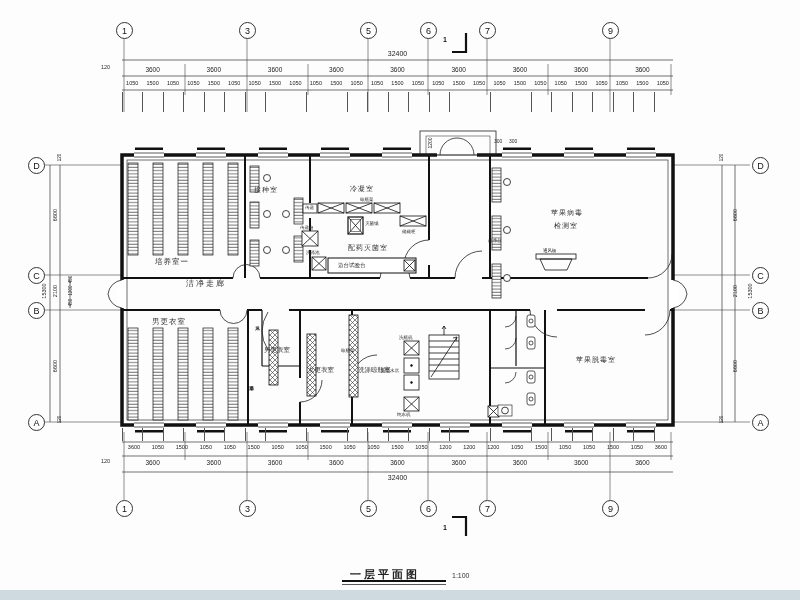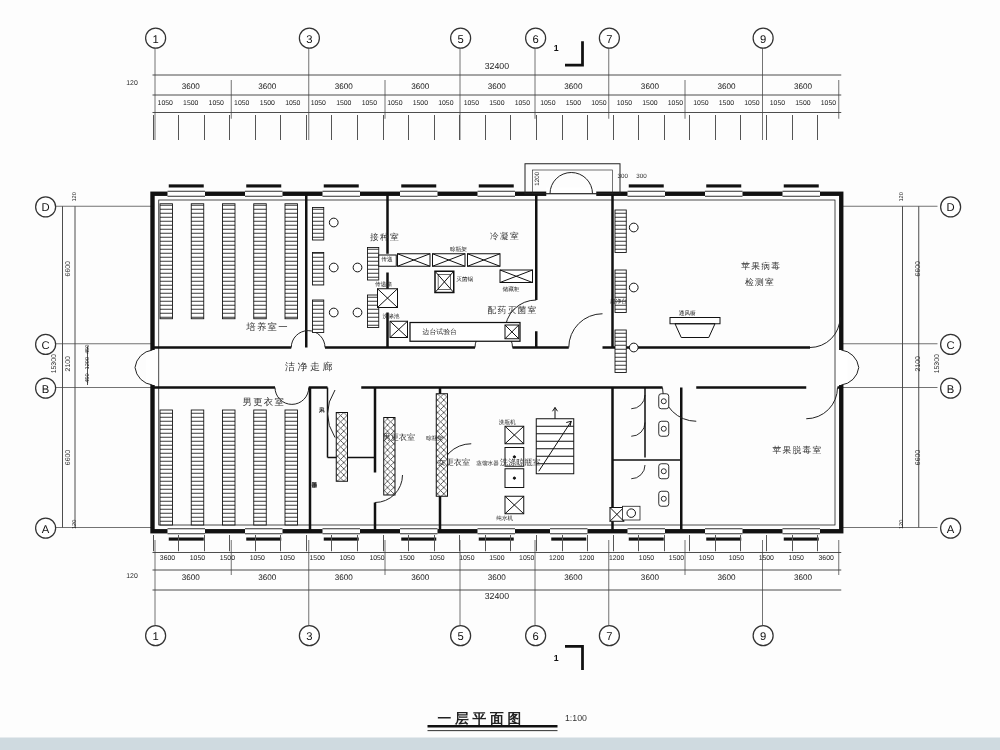--- a/index.html
+++ b/index.html
@@ -1,20 +1,20 @@
 <!DOCTYPE html>
 <html><head>
 <meta charset="utf-8">
 <style>
   html,body{margin:0;padding:0;background:#fff;}
   #stage{position:relative;width:800px;height:600px;background:#fdfdfd;overflow:hidden;
          font-family:"Liberation Sans",sans-serif;color:#1a1a1a;}
   #plan-svg{position:absolute;left:0;top:0;}
   .lbl{position:absolute;white-space:nowrap;color:#2a2a2a;}
-  .room{font-size:7.5px;letter-spacing:1px;color:#333;margin-left:42px;}
+  .room{font-size:7.5px;letter-spacing:1px;color:#333;}
   .equip{font-size:4.5px;color:#222;}
   .vert{writing-mode:vertical-rl;letter-spacing:0;}
   .dimrow{position:absolute;display:flex;color:#222;}
   .dimrow span{flex:1;text-align:center;overflow:visible;}
   .dimtotal{position:absolute;text-align:center;color:#222;}
   .vdim{position:absolute;font-size:5.5px;color:#222;transform:rotate(-90deg);
         transform-origin:center center;text-align:center;white-space:nowrap;}
   .bub{position:absolute;width:15px;height:15px;border:1px solid #333;border-radius:50%;
        background:#fff;font-size:9px;display:flex;align-items:center;justify-content:center;color:#111;}
   .ticks{position:absolute;background:repeating-linear-gradient(90deg,#555 0,#555 .8px,transparent .8px,transparent 20.45px);}
@@ -404,21 +404,21 @@
 
   <div class="sec" style="left:443px;top:36px;">1</div>
   <div class="sec" style="left:443px;top:524px;">1</div>
 
   <div class="lbl room" style="left:155px;top:257px;">培养室一</div>
   <div class="lbl room" style="left:254px;top:185px;font-size:7px;">接种室</div>
   <div class="lbl room" style="left:350px;top:184px;font-size:7px;">冷凝室</div>
   <div class="lbl room" style="left:348px;top:243px;font-size:7px;">配药灭菌室</div>
   <div class="lbl room" style="left:551px;top:208px;font-size:7px;">苹果病毒</div>
   <div class="lbl room" style="left:554px;top:221px;font-size:7px;">检测室</div>
-  <div class="lbl room" style="left:186px;top:288px;font-size:8px;letter-spacing:2px;">洁净走廊</div>
+  <div class="lbl room" style="left:186px;top:278px;font-size:8px;letter-spacing:2px;">洁净走廊</div>
   <div class="lbl room" style="left:152px;top:317px;">男更衣室</div>
   <div class="lbl room" style="left:264px;top:346px;font-size:6.5px;letter-spacing:0;">男更衣室</div>
   <div class="lbl room" style="left:308px;top:366px;font-size:6.5px;letter-spacing:0;">女更衣室</div>
   <div class="lbl room" style="left:358px;top:366px;font-size:6.5px;letter-spacing:0;">洗涤晾瓶室</div>
   <div class="lbl room" style="left:576px;top:355px;font-size:7px;">苹果脱毒室</div>
 
   <div class="lbl equip" style="left:305px;top:205px;">传递</div>
   <div class="lbl equip" style="left:300px;top:225px;">传递箱</div>
   <div class="lbl equip" style="left:360px;top:197px;">晾瓶架</div>
   <div class="lbl equip" style="left:365px;top:221px;">灭菌锅</div>

